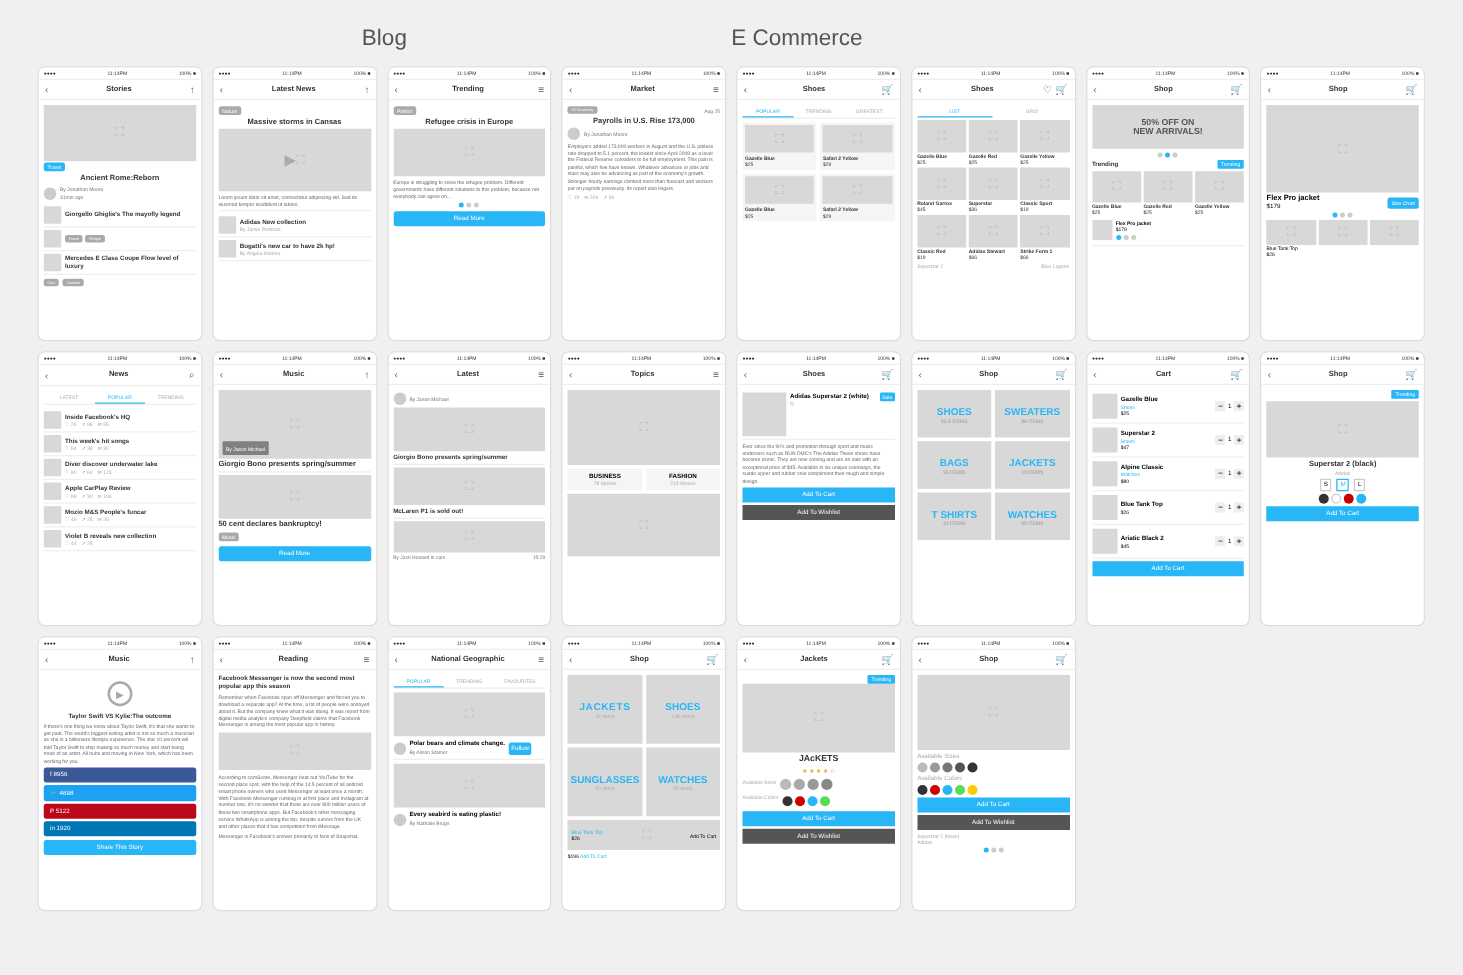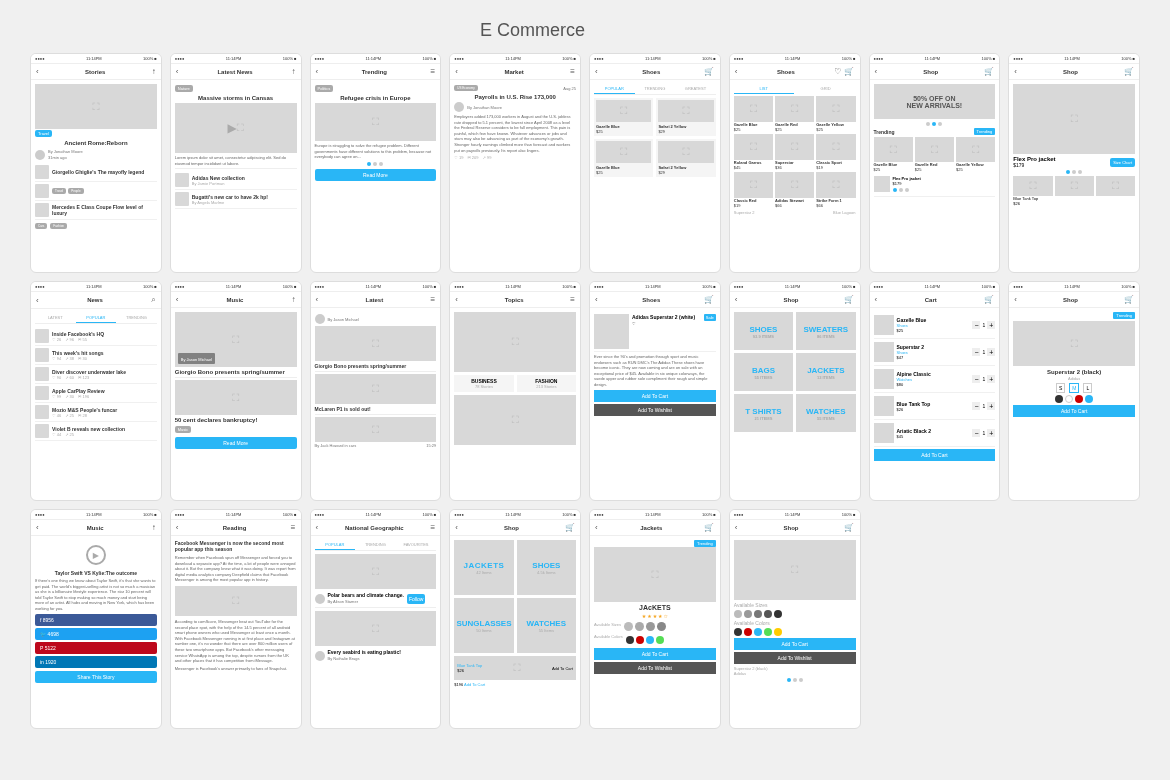--- a/index.html
+++ b/index.html
@@ -25,21 +25,21 @@
       font-weight: 300;
     }
 
     .blog-header {
       width: 50%;
       text-align: center;
     }
 
     .ecommerce-header {
       width: 50%;
-      text-align: right;
+      text-align: left;
     }
 
     .screens-grid {
       display: grid;
       grid-template-columns: repeat(8, 1fr);
       gap: 8px;
     }
 
     .phone-screen {
       background: #fff;
@@ -494,20 +494,23 @@
       color: #f5a623;
     }
 
   </style>
 </head>
 <body>
 
 <div class="page-wrapper">
 
   <div class="section-headers">
+    <div class="blog-header">
+      <span class="section-title">Blog</span>
+    </div>
     <div class="ecommerce-header">
       <span class="section-title">E Commerce</span>
     </div>
   </div>
 
   <div class="screens-grid" style="margin-bottom:8px;">
 
     <div class="phone-screen" style="height:220px;">
       <div class="phone-status-bar">
         <span>●●●●</span>

